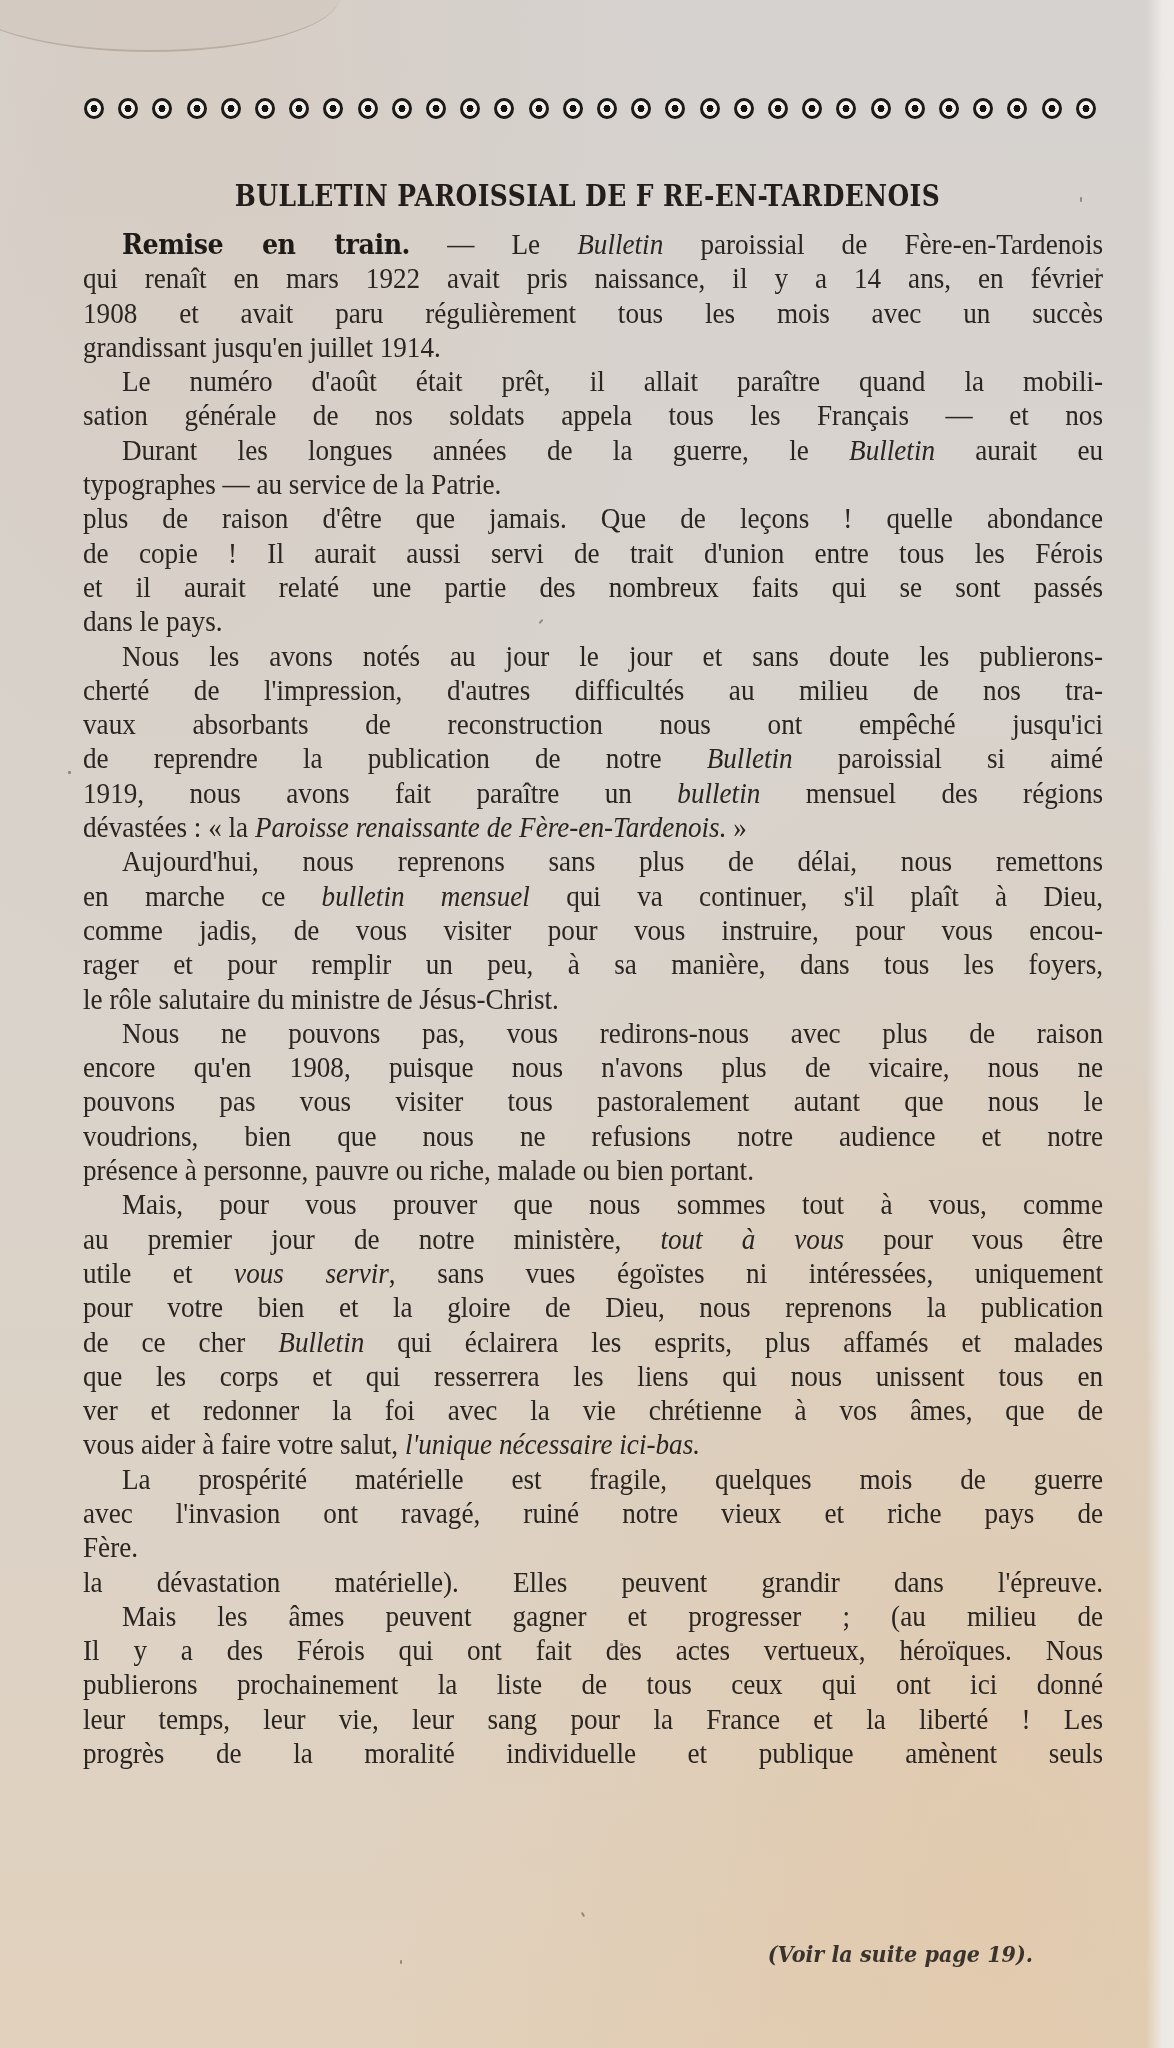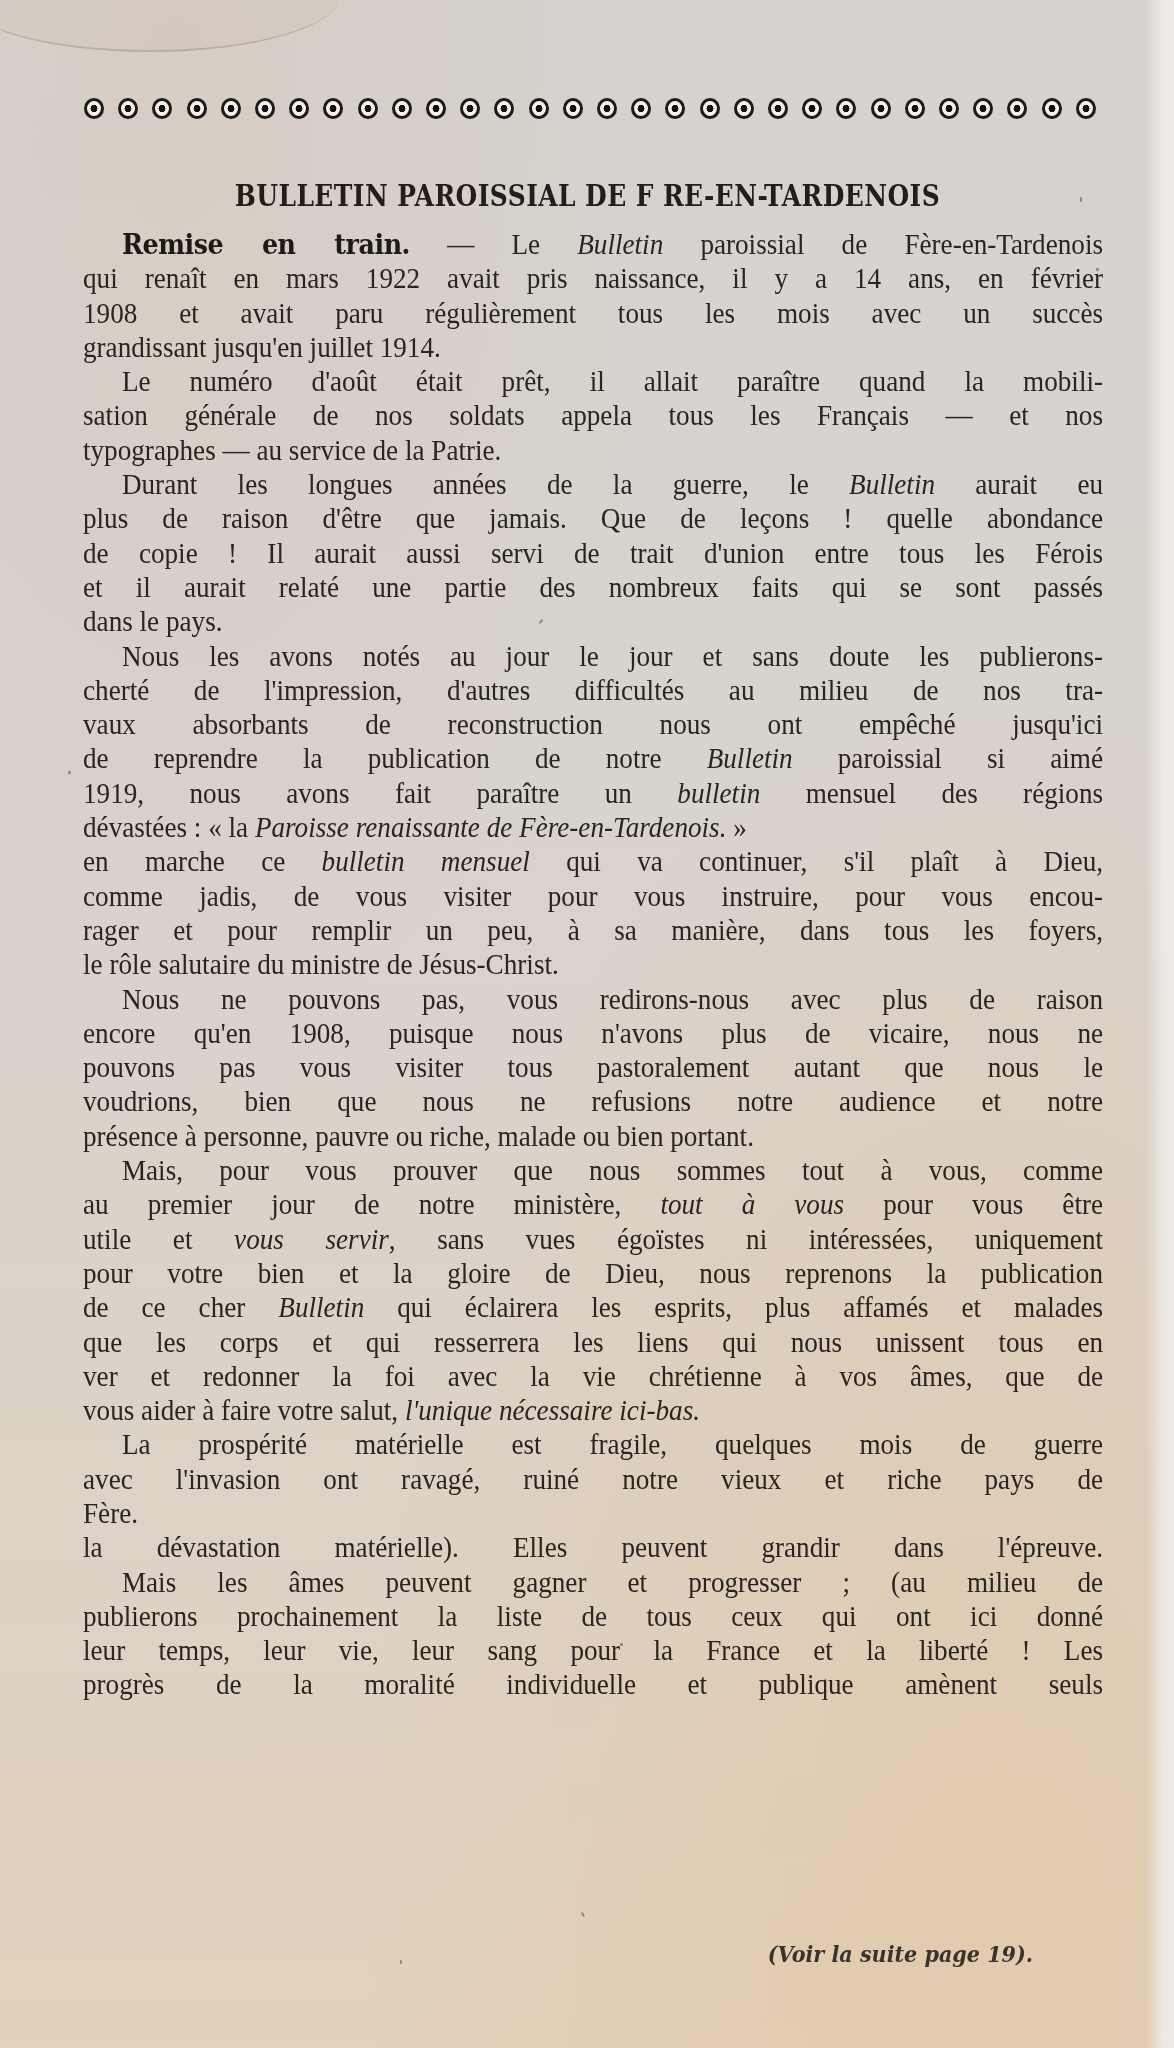--- a/index.html
+++ b/index.html
@@ -176,32 +176,33 @@
 
 <h1 class="title">BULLETIN PAROISSIAL DE F RE-EN-TARDENOIS</h1>
 
 <div class="body-text" id="body-text">
     <div class="line indent"><span class="inner"><b class="bold-lead">Remise en train.</b><span> — Le </span><i>Bulletin</i><span> paroissial de Fère-en-Tardenois</span></span></div>
     <div class="line"><span class="inner"><span>qui renaît en mars 1922 avait pris naissance, il y a 14 ans, en février</span></span></div>
     <div class="line"><span class="inner"><span>1908 et avait paru régulièrement tous les mois avec un succès</span></span></div>
     <div class="line last"><span class="inner"><span>grandissant jusqu'en juillet 1914.</span></span></div>
     <div class="line indent"><span class="inner"><span>Le numéro d'août était prêt, il allait paraître quand la mobili-</span></span></div>
     <div class="line"><span class="inner"><span>sation générale de nos soldats appela tous les Français — et nos</span></span></div>
+    <div class="line indent"><span class="inner"><span>Durant les longues années de la guerre, le </span><i>Bulletin</i><span> aurait eu</span></span></div>
     <div class="line last"><span class="inner"><span>typographes — au service de la Patrie.</span></span></div>
-    <div class="line indent"><span class="inner"><span>Durant les longues années de la guerre, le </span><i>Bulletin</i><span> aurait eu</span></span></div>
     <div class="line"><span class="inner"><span>plus de raison d'être que jamais. Que de leçons ! quelle abondance</span></span></div>
     <div class="line"><span class="inner"><span>de copie ! Il aurait aussi servi de trait d'union entre tous les Férois</span></span></div>
     <div class="line"><span class="inner"><span>et il aurait relaté une partie des nombreux faits qui se sont passés</span></span></div>
     <div class="line last"><span class="inner"><span>dans le pays.</span></span></div>
     <div class="line indent"><span class="inner"><span>Nous les avons notés au jour le jour et sans doute les publierons-</span></span></div>
     <div class="line"><span class="inner"><span>cherté de l'impression, d'autres difficultés au milieu de nos tra-</span></span></div>
     <div class="line"><span class="inner"><span>vaux absorbants de reconstruction nous ont empêché jusqu'ici</span></span></div>
     <div class="line"><span class="inner"><span>de reprendre la publication de notre </span><i>Bulletin</i><span> paroissial si aimé</span></span></div>
     <div class="line"><span class="inner"><span>1919, nous avons fait paraître un </span><i>bulletin</i><span> mensuel des régions</span></span></div>
     <div class="line last"><span class="inner"><span>dévastées : « la </span><i>Paroisse renaissante de Fère-en-Tardenois.</i><span> »</span></span></div>
+    <div class="line indent"><span class="inner"><span>Aujourd'hui, nous reprenons sans plus de délai, nous remettons</span></span></div>
     <div class="line"><span class="inner"><span>en marche ce </span><i>bulletin mensuel</i><span> qui va continuer, s'il plaît à Dieu,</span></span></div>
     <div class="line"><span class="inner"><span>comme jadis, de vous visiter pour vous instruire, pour vous encou-</span></span></div>
     <div class="line"><span class="inner"><span>rager et pour remplir un peu, à sa manière, dans tous les foyers,</span></span></div>
     <div class="line last"><span class="inner"><span>le rôle salutaire du ministre de Jésus-Christ.</span></span></div>
     <div class="line indent"><span class="inner"><span>Nous ne pouvons pas, vous redirons-nous avec plus de raison</span></span></div>
     <div class="line"><span class="inner"><span>encore qu'en 1908, puisque nous n'avons plus de vicaire, nous ne</span></span></div>
     <div class="line"><span class="inner"><span>pouvons pas vous visiter tous pastoralement autant que nous le</span></span></div>
     <div class="line"><span class="inner"><span>voudrions, bien que nous ne refusions notre audience et notre</span></span></div>
     <div class="line last"><span class="inner"><span>présence à personne, pauvre ou riche, malade ou bien portant.</span></span></div>
     <div class="line indent"><span class="inner"><span>Mais, pour vous prouver que nous sommes tout à vous, comme</span></span></div>
@@ -210,20 +211,21 @@
     <div class="line"><span class="inner"><span>pour votre bien et la gloire de Dieu, nous reprenons la publication</span></span></div>
     <div class="line"><span class="inner"><span>de ce cher </span><i>Bulletin</i><span> qui éclairera les esprits, plus affamés et malades</span></span></div>
     <div class="line"><span class="inner"><span>que les corps et qui resserrera les liens qui nous unissent tous en</span></span></div>
     <div class="line"><span class="inner"><span>ver et redonner la foi avec la vie chrétienne à vos âmes, que de</span></span></div>
     <div class="line last"><span class="inner"><span>vous aider à faire votre salut, </span><i>l'unique nécessaire ici-bas.</i></span></div>
     <div class="line indent"><span class="inner"><span>La prospérité matérielle est fragile, quelques mois de guerre</span></span></div>
     <div class="line"><span class="inner"><span>avec l'invasion ont ravagé, ruiné notre vieux et riche pays de</span></span></div>
     <div class="line last"><span class="inner"><span>Fère.</span></span></div>
     <div class="line"><span class="inner"><span>la dévastation matérielle). Elles peuvent grandir dans l'épreuve.</span></span></div>
     <div class="line indent"><span class="inner"><span>Mais les âmes peuvent gagner et progresser ; (au milieu de</span></span></div>
+    <div class="line"><span class="inner"><span>Il y a des Férois qui ont fait des actes vertueux, héroïques. Nous</span></span></div>
     <div class="line"><span class="inner"><span>publierons prochainement la liste de tous ceux qui ont ici donné</span></span></div>
     <div class="line"><span class="inner"><span>leur temps, leur vie, leur sang pour la France et la liberté ! Les</span></span></div>
     <div class="line"><span class="inner"><span>progrès de la moralité individuelle et publique amènent seuls</span></span></div>
   </div>
 
 <div class="continuation">(Voir la suite page 19).</div>
 
 <span class="speck" style="left:1080px;top:197px;"></span>
 <span class="speck" style="left:1096px;top:268px;width:3px;height:3px;"></span>
 <span class="speck" style="left:540px;top:619px;transform:rotate(40deg);"></span>

